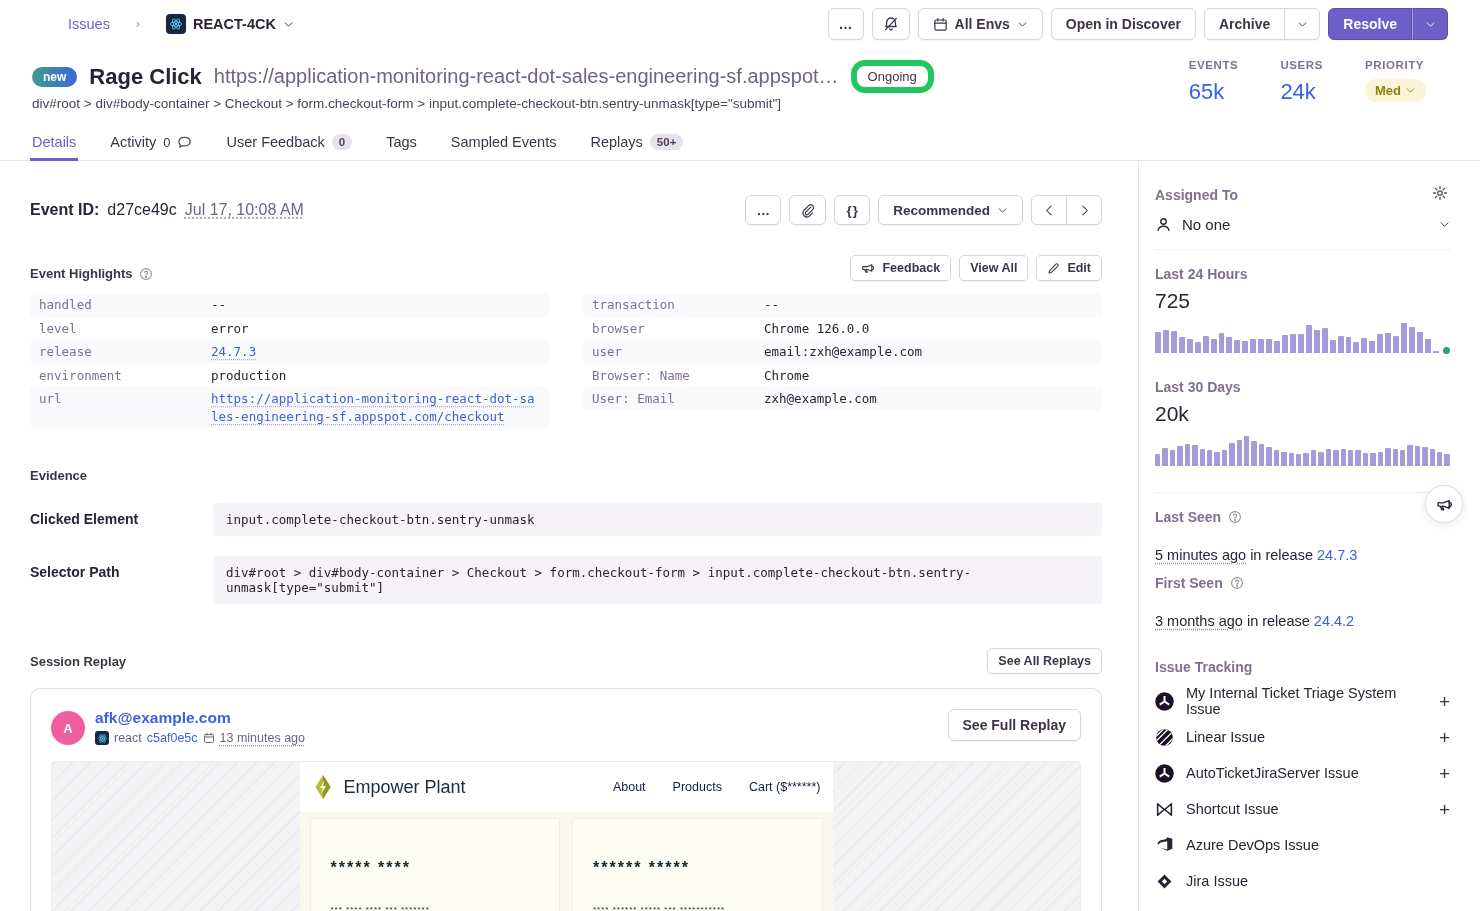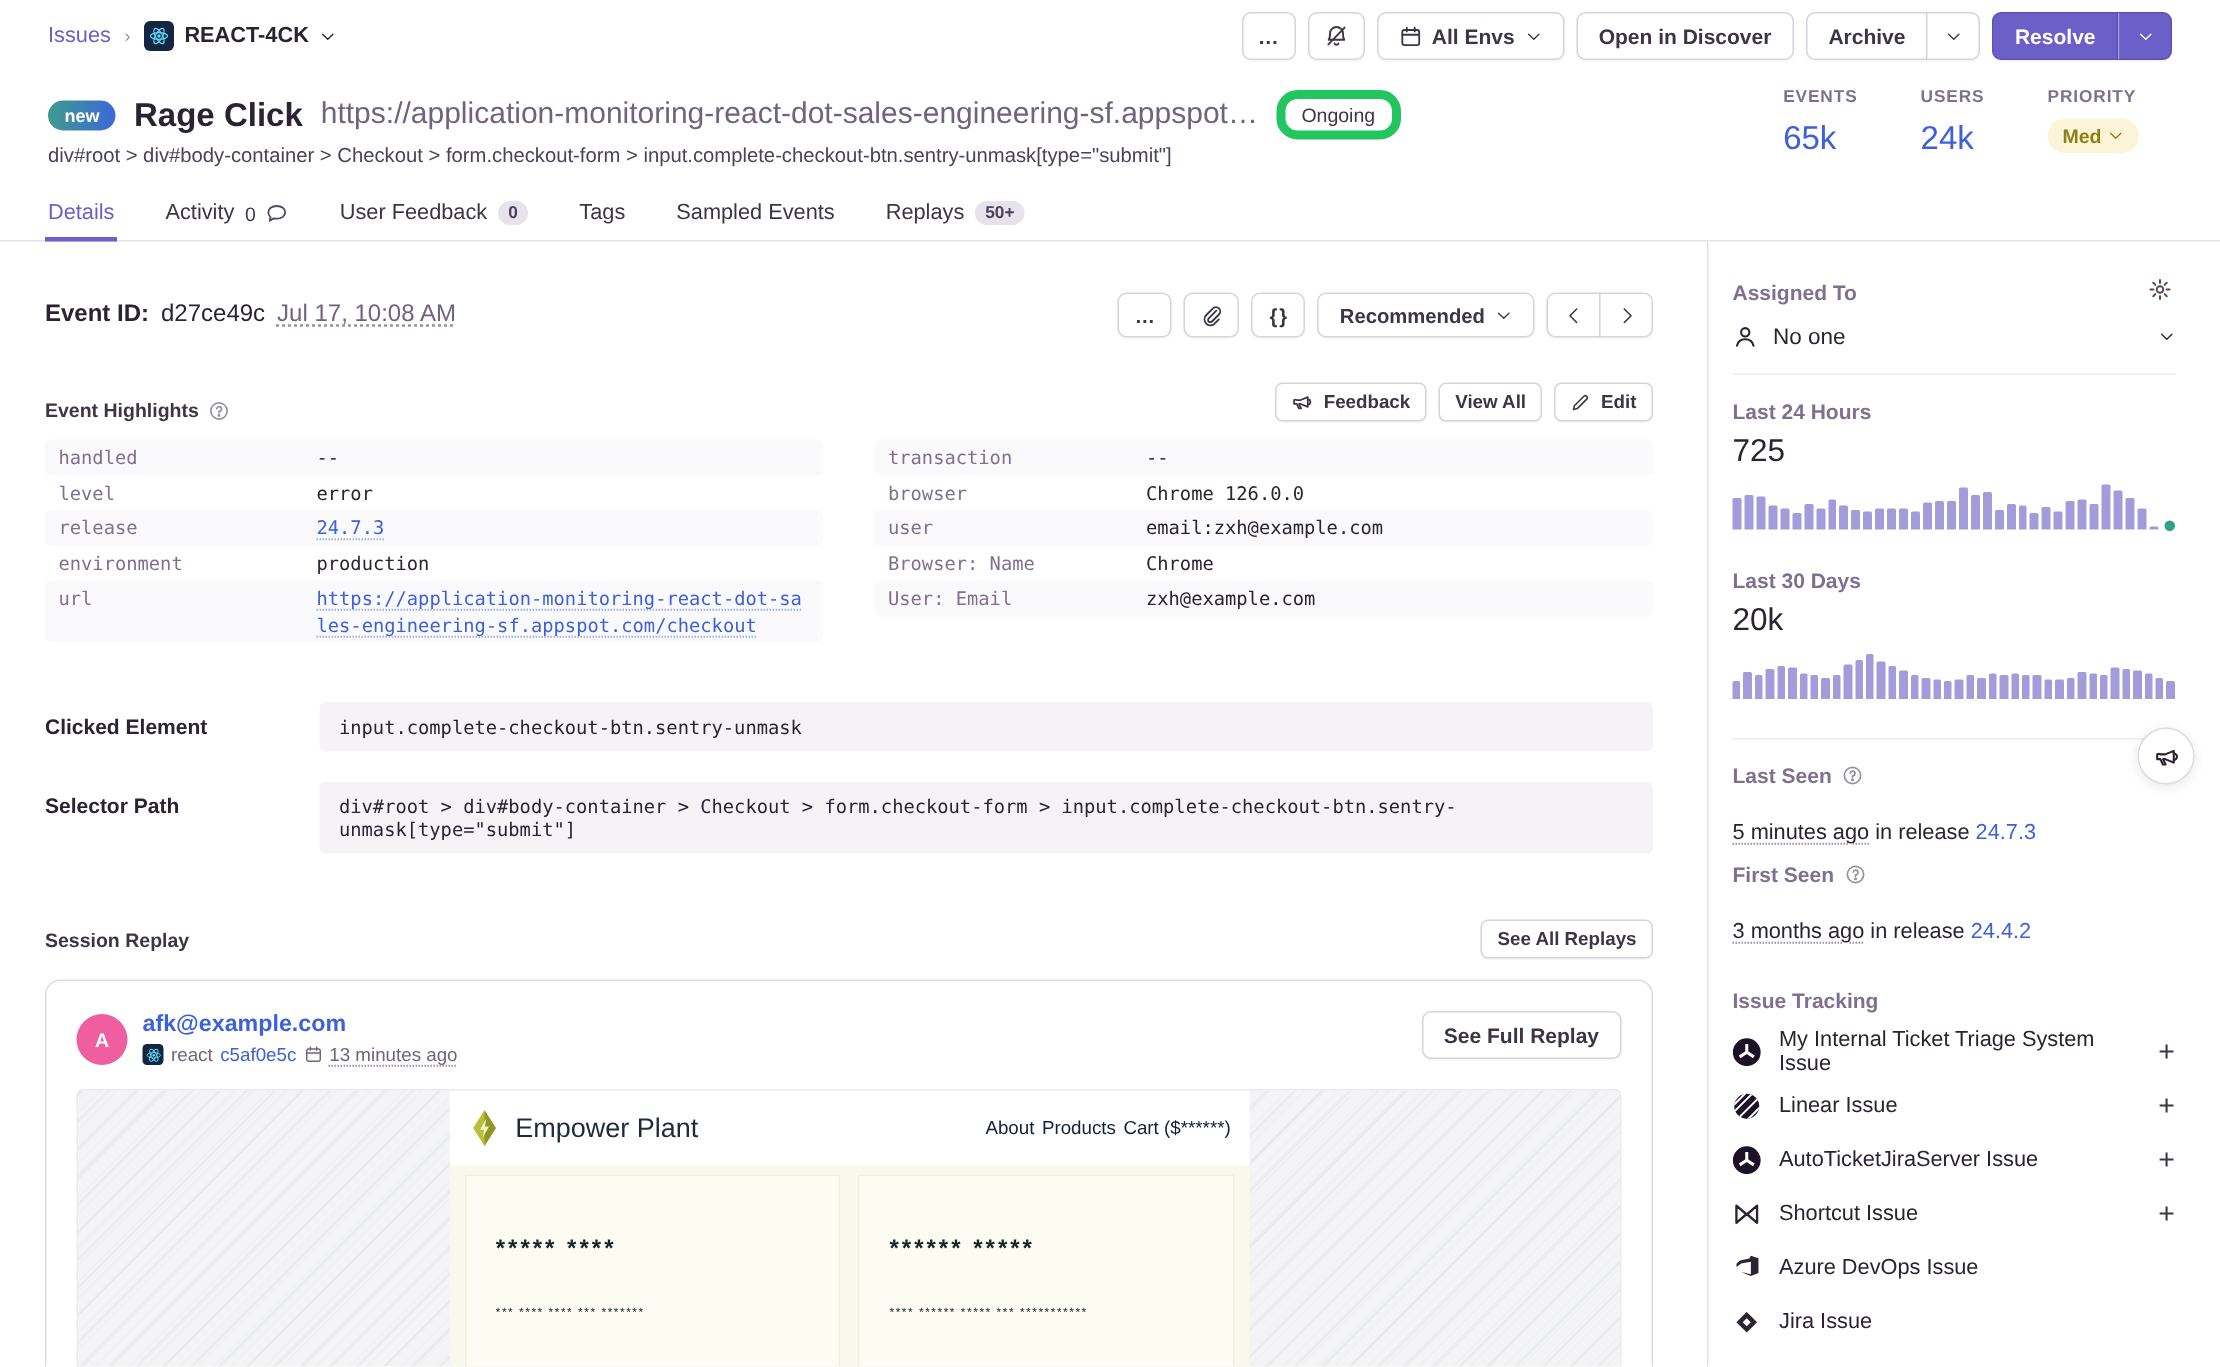--- a/index.html
+++ b/index.html
@@ -2,21 +2,21 @@
 <html><head>
 <meta charset="utf-8">
 <style>
   * { margin:0; padding:0; box-sizing:border-box; }
   html,body { width:1480px; height:911px; overflow:hidden; }
   body { font-family:"Liberation Sans",sans-serif; color:#2B2233; background:#fff; position:relative; }
 
   
   .app-header { height:161px; border-bottom:1px solid #E7E1EC; position:relative; background:#fff; }
   .topbar { position:absolute; top:8px; left:32px; right:32px; display:flex; align-items:center; justify-content:space-between; }
-  .crumbs { display:flex; align-items:center; gap:9px; font-size:14.5px; }
+  .crumbs { display:flex; align-items:center; gap:26px; font-size:14.5px;margin-left:36px; }
   .crumb-link { color:#6C5FC7; cursor:pointer; }
   .crumb-sep { color:#98909F; font-size:12px; }
   .proj { display:flex; align-items:center; gap:7px; font-weight:600; color:#2B2233; }
   .proj-icon { width:20px; height:20px; border-radius:4px; background:#132742; display:flex; align-items:center; justify-content:center; }
   .actions { display:flex; gap:8px; align-items:center; }
   .btn { display:inline-flex; align-items:center; justify-content:center; gap:7px; height:32px; padding:0 14px;
          background:#fff; border:1px solid #D8D2DE; border-radius:6px; font-weight:600; font-size:14px;
          color:#3E3446; box-shadow:0 1px 1px rgba(43,34,51,.04); cursor:pointer; white-space:nowrap; }
   .icon-btn { padding:0 10px; min-width:36px; }
   .split { display:inline-flex; }
@@ -87,21 +87,21 @@
   .mini-proj { width:14px; height:14px; border-radius:3px; background:#132742; display:inline-flex; align-items:center; justify-content:center; }
   .rlink { color:#3D61DB; cursor:pointer; }
   .replay-viewport { margin-top:16px; height:320px; border:1px solid #EDEAF0; border-radius:4px 4px 0 0; overflow:hidden;
       background:#F4F4F6;
       background-image:repeating-linear-gradient(315deg, rgba(60,120,110,.05) 0 2px, transparent 2px 13px),
                        repeating-linear-gradient(315deg, rgba(190,120,90,.04) 5px 6px, transparent 6px 13px);
       display:flex; justify-content:center; }
   .app-prev { width:533px; background:#F8F8EC; }
   .ap-header { height:50px; background:#fff; display:flex; align-items:center; justify-content:space-between; padding:0 12px 0 10px; }
   .ap-brand { display:flex; align-items:center; gap:8px; font-size:18px; color:#1E2B3C; }
-  .ap-nav { display:flex; gap:5px; font-size:12.5px; color:#13203A; }
+  .ap-nav { display:flex; gap:27px; font-size:12.5px; color:#13203A; }
   .ap-products { display:flex; gap:12px; padding:6px 10px 0; }
   .ap-card { flex:1; background:#FCFCF3; border:1px solid #F0F0DF; padding:40px 20px 60px; }
   .ap-title { font-weight:700; font-size:16px; letter-spacing:2px; color:#14262A; }
   .ap-desc { font-size:8px; letter-spacing:1px; margin-top:28px; color:#14262A; }
 
   
   .sidebar { flex:1; padding:26px 30px 0 16px; position:relative; }
   .sb-title { font-size:14px; font-weight:700; color:#80708F; display:flex; align-items:center; gap:7px; }
   .assigned-row { display:flex; align-items:center; gap:10px; margin-top:13px; font-size:15px; color:#2B2233; }
   .assigned-row .grow { flex:1; }
@@ -386,20 +386,21 @@
             <span class="kv-val">Chrome</span>
           </div>
           <div class="kv-row">
             <span class="kv-key">User: Email</span>
             <span class="kv-val">zxh@example.com</span>
           </div>
         </div>
     </div>
 
     <div class="evidence">
+      <div class="sec-title">Evidence</div>
       <div id="evidence-rows">
           <div class="evi-row">
             <div class="evi-label">Clicked Element</div>
             <div class="evi-box">input.complete-checkout-btn.sentry-unmask</div>
           </div>
           <div class="evi-row">
             <div class="evi-label">Selector Path</div>
             <div class="evi-box">div#root &gt; div#body-container &gt; Checkout &gt; form.checkout-form &gt; input.complete-checkout-btn.sentry-unmask[type="submit"]</div>
           </div>
         </div>

